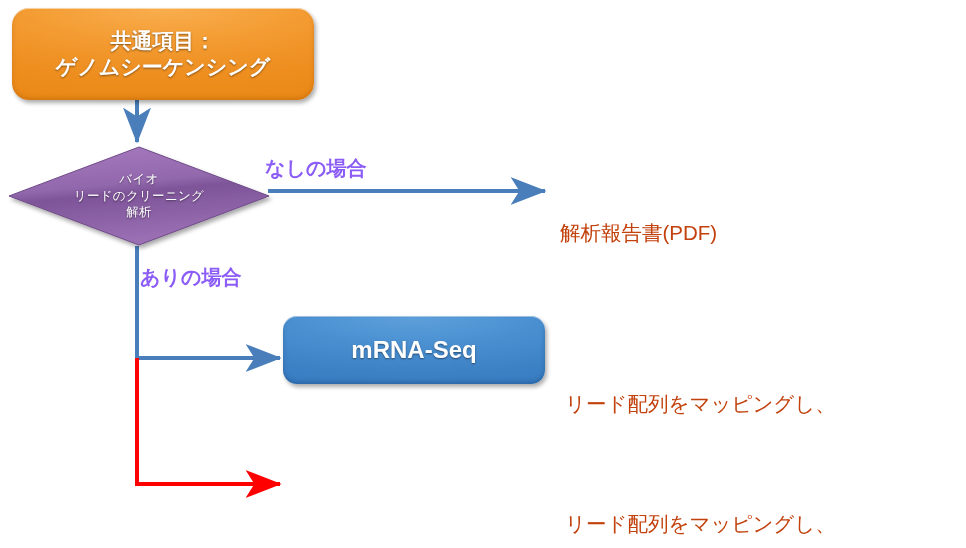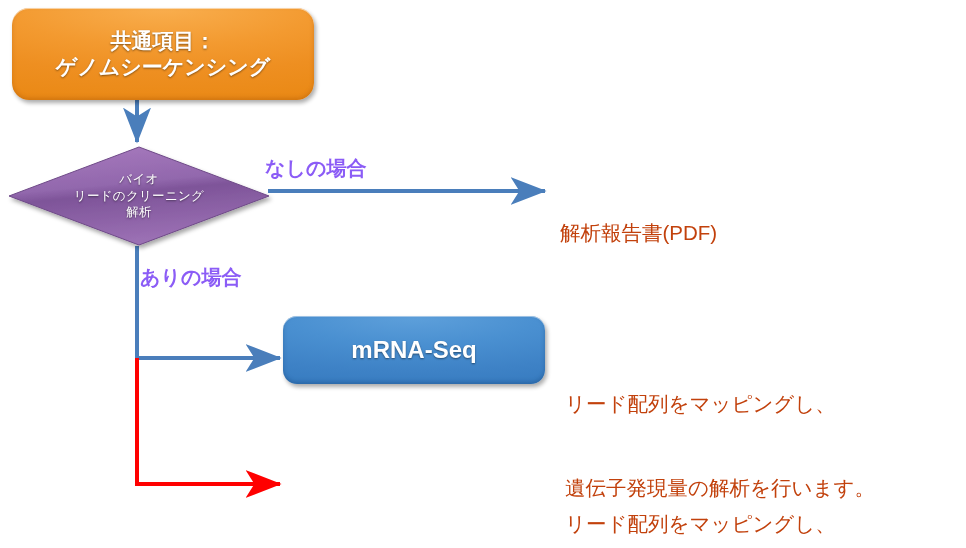--- a/index.html
+++ b/index.html
@@ -202,21 +202,20 @@
   <div class="edge-label" id="label-nashi">なしの場合</div>
 
   <div class="edge-label" id="label-ari">ありの場合</div>
 
   <div class="freetext" id="text-report">
     <div>解析報告書(PDF)</div>
   </div>
 
   <div class="freetext" id="text-mrna">
     <div>リード配列をマッピングし、</div>
-    <div>遺伝子発現量の解析を行います。</div>
   </div>
 
   <div class="freetext" id="text-genome">
     <div>リード配列をマッピングし、</div>
     
   </div>
 
 </div>
 
 </body></html>

